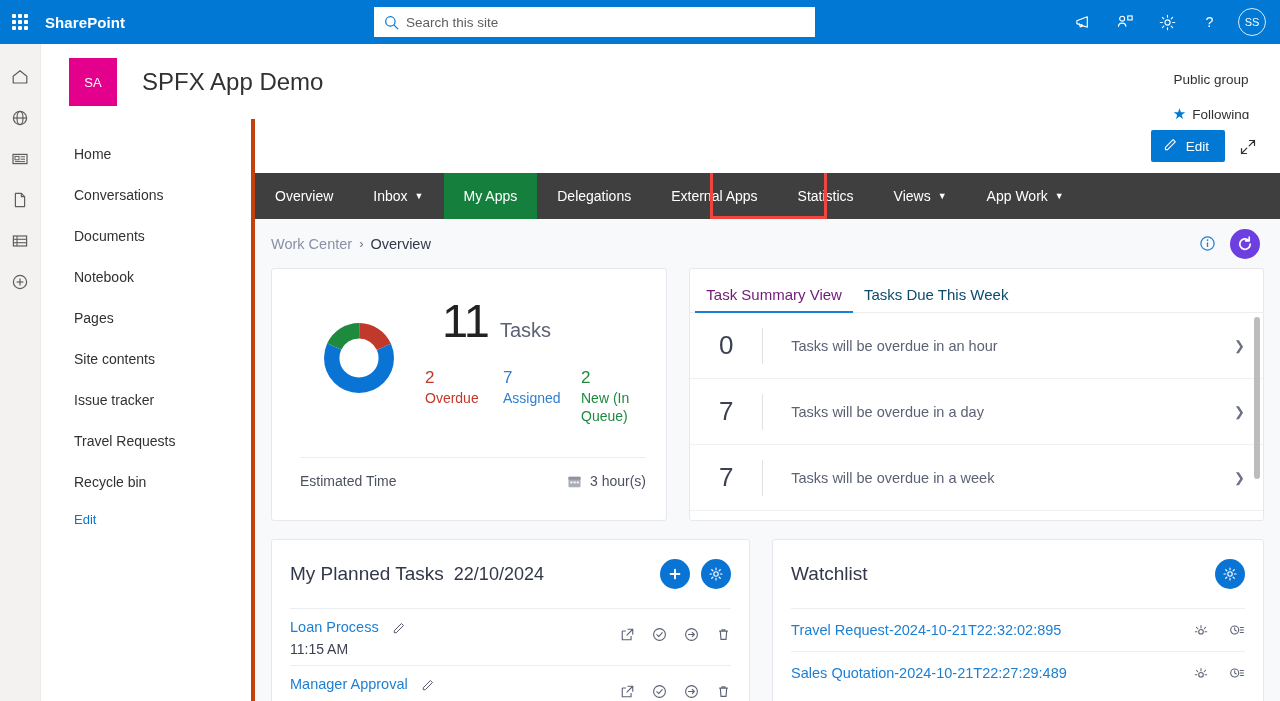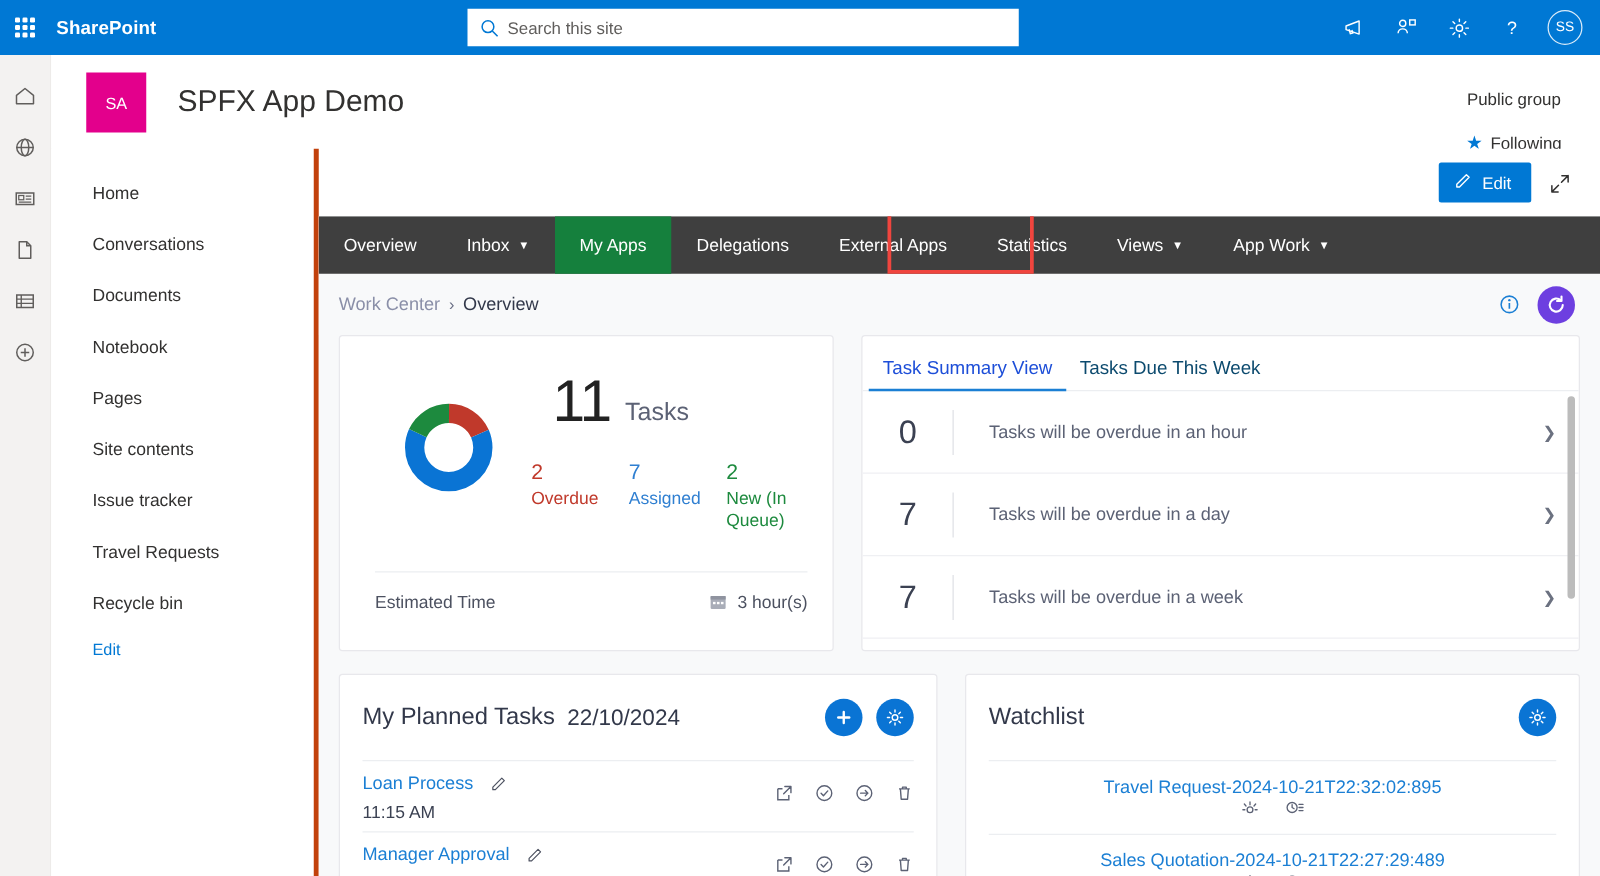--- a/index.html
+++ b/index.html
@@ -111,21 +111,21 @@
   .c-new { color: #1d8a3e; }
   .sum-div { position: absolute; left: 28px; top: 188px; width: 346px; height: 1px; background: #eceef1; }
   .est-row { position: absolute; left: 28px; top: 204px; width: 346px; display: flex; align-items: center; font-size: 14px; color: #4c5160; }
   .est-val { margin-left: auto; display: flex; align-items: center; gap: 8px; }
   .cal-ic { color: #a9adb8; display: flex; }
 
   
   .ts-card { width: 583px; height: 253px; position: relative; overflow: hidden; }
   .ts-tabs { height: 44px; display: flex; align-items: flex-end; padding-left: 5px; border-bottom: 1px solid #eceef1; }
   .ts-tab { padding: 0 11px 9px 11px; font-size: 15px; color: #0c4a6e; cursor: pointer; position: relative; }
-  .ts-tab.active { color: #1d4ed8; }
+  .ts-tab.active { color: #701a75; }
   .ts-tab.active::after { content: ""; position: absolute; left: 0; bottom: -1px; width: 100%; height: 2.5px; background: #1b7fd4; }
   .ts-row { height: 66px; display: flex; align-items: center; border-bottom: 1px solid #eff0f3; padding-right: 18px; cursor: pointer; }
   .ts-num { width: 72px; text-align: center; font-size: 26px; color: #3b4152; font-weight: 300; }
   .ts-bar { width: 1px; height: 36px; background: #dfe1e6; }
   .ts-txt { flex: 1; padding-left: 28px; font-size: 14.5px; color: #5c6275; }
   .ts-chev { color: #6b7180; font-size: 13px; }
   .ts-scroll { position: absolute; right: 3px; top: 48px; width: 6px; height: 162px; background: #bcbcbc; border-radius: 3px; }
 
   
   .cards2 { padding: 18px 16px 0 16px; display: flex; gap: 22px; }
@@ -136,21 +136,21 @@
   .card-date { font-size: 18px; color: #32384a; margin-left: 10px; }
   .head-actions { margin-left: auto; display: flex; gap: 11px; }
   .round-btn { width: 30px; height: 30px; border-radius: 50%; background: #0a74d4; color: #fff; display: flex; align-items: center; justify-content: center; cursor: pointer; }
   .task-row { display: flex; align-items: flex-start; padding: 9px 0 8px 0; border-top: 1px solid #eceef1; }
   .task-main { flex: 1; }
   .task-name { color: #1b7fd4; font-size: 14.5px; cursor: pointer; }
   .task-pencil { display: inline-flex; margin-left: 9px; color: #4c5160; vertical-align: -3px; cursor: pointer; }
   .task-time { font-size: 14px; color: #3b4152; margin-top: 5px; }
   .task-acts { display: flex; gap: 17px; align-items: center; padding-top: 9px; color: #5c6275; }
   .task-acts span { cursor: pointer; display: flex; }
-  .wl-row { display: flex; align-items: center; padding: 13px 0; border-top: 1px solid #eceef1; flex-direction: column; }
+  .wl-row { display: flex; align-items: center; padding: 13px 0; border-top: 1px solid #eceef1; }
   .wl-name { color: #1b7fd4; font-size: 14.5px; cursor: pointer; flex: 1; }
   .wl-acts { display: flex; gap: 20px; color: #5c6275; }
   .wl-acts span { cursor: pointer; display: flex; }
 </style>
 </head>
 <body>
 
 <div class="suitebar">
   <div class="waffle">
     <div class="waffle-grid">

